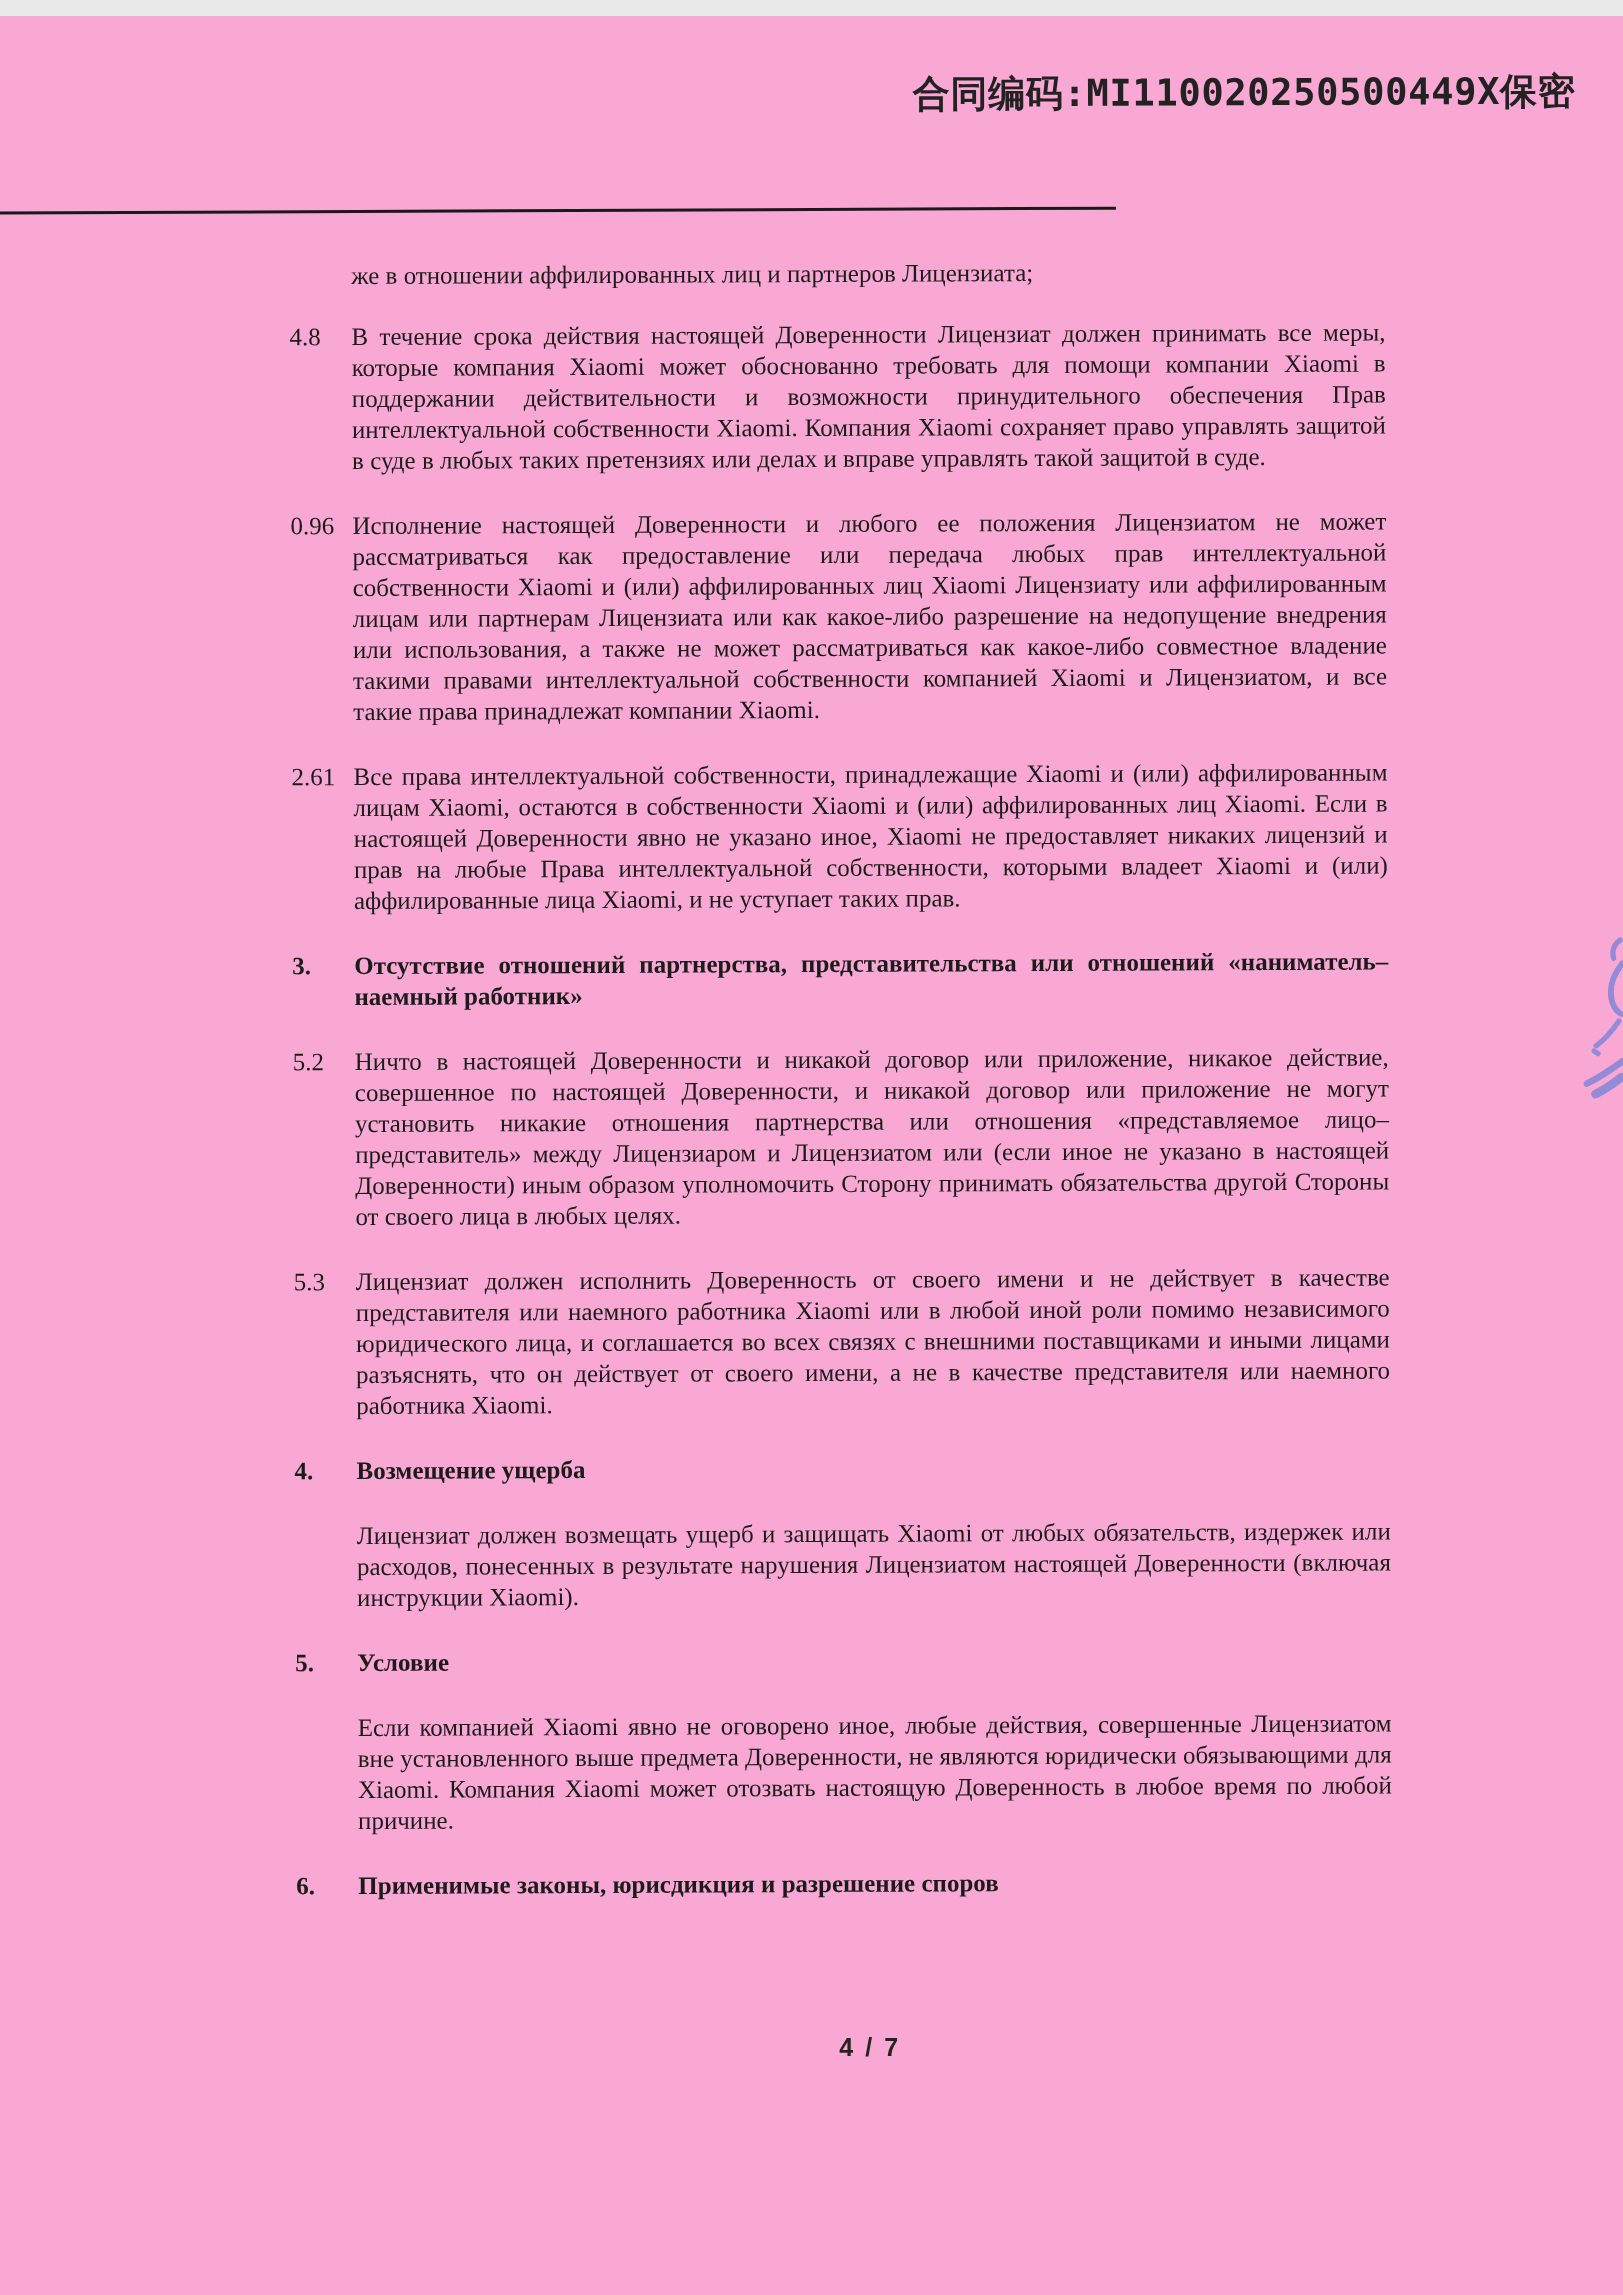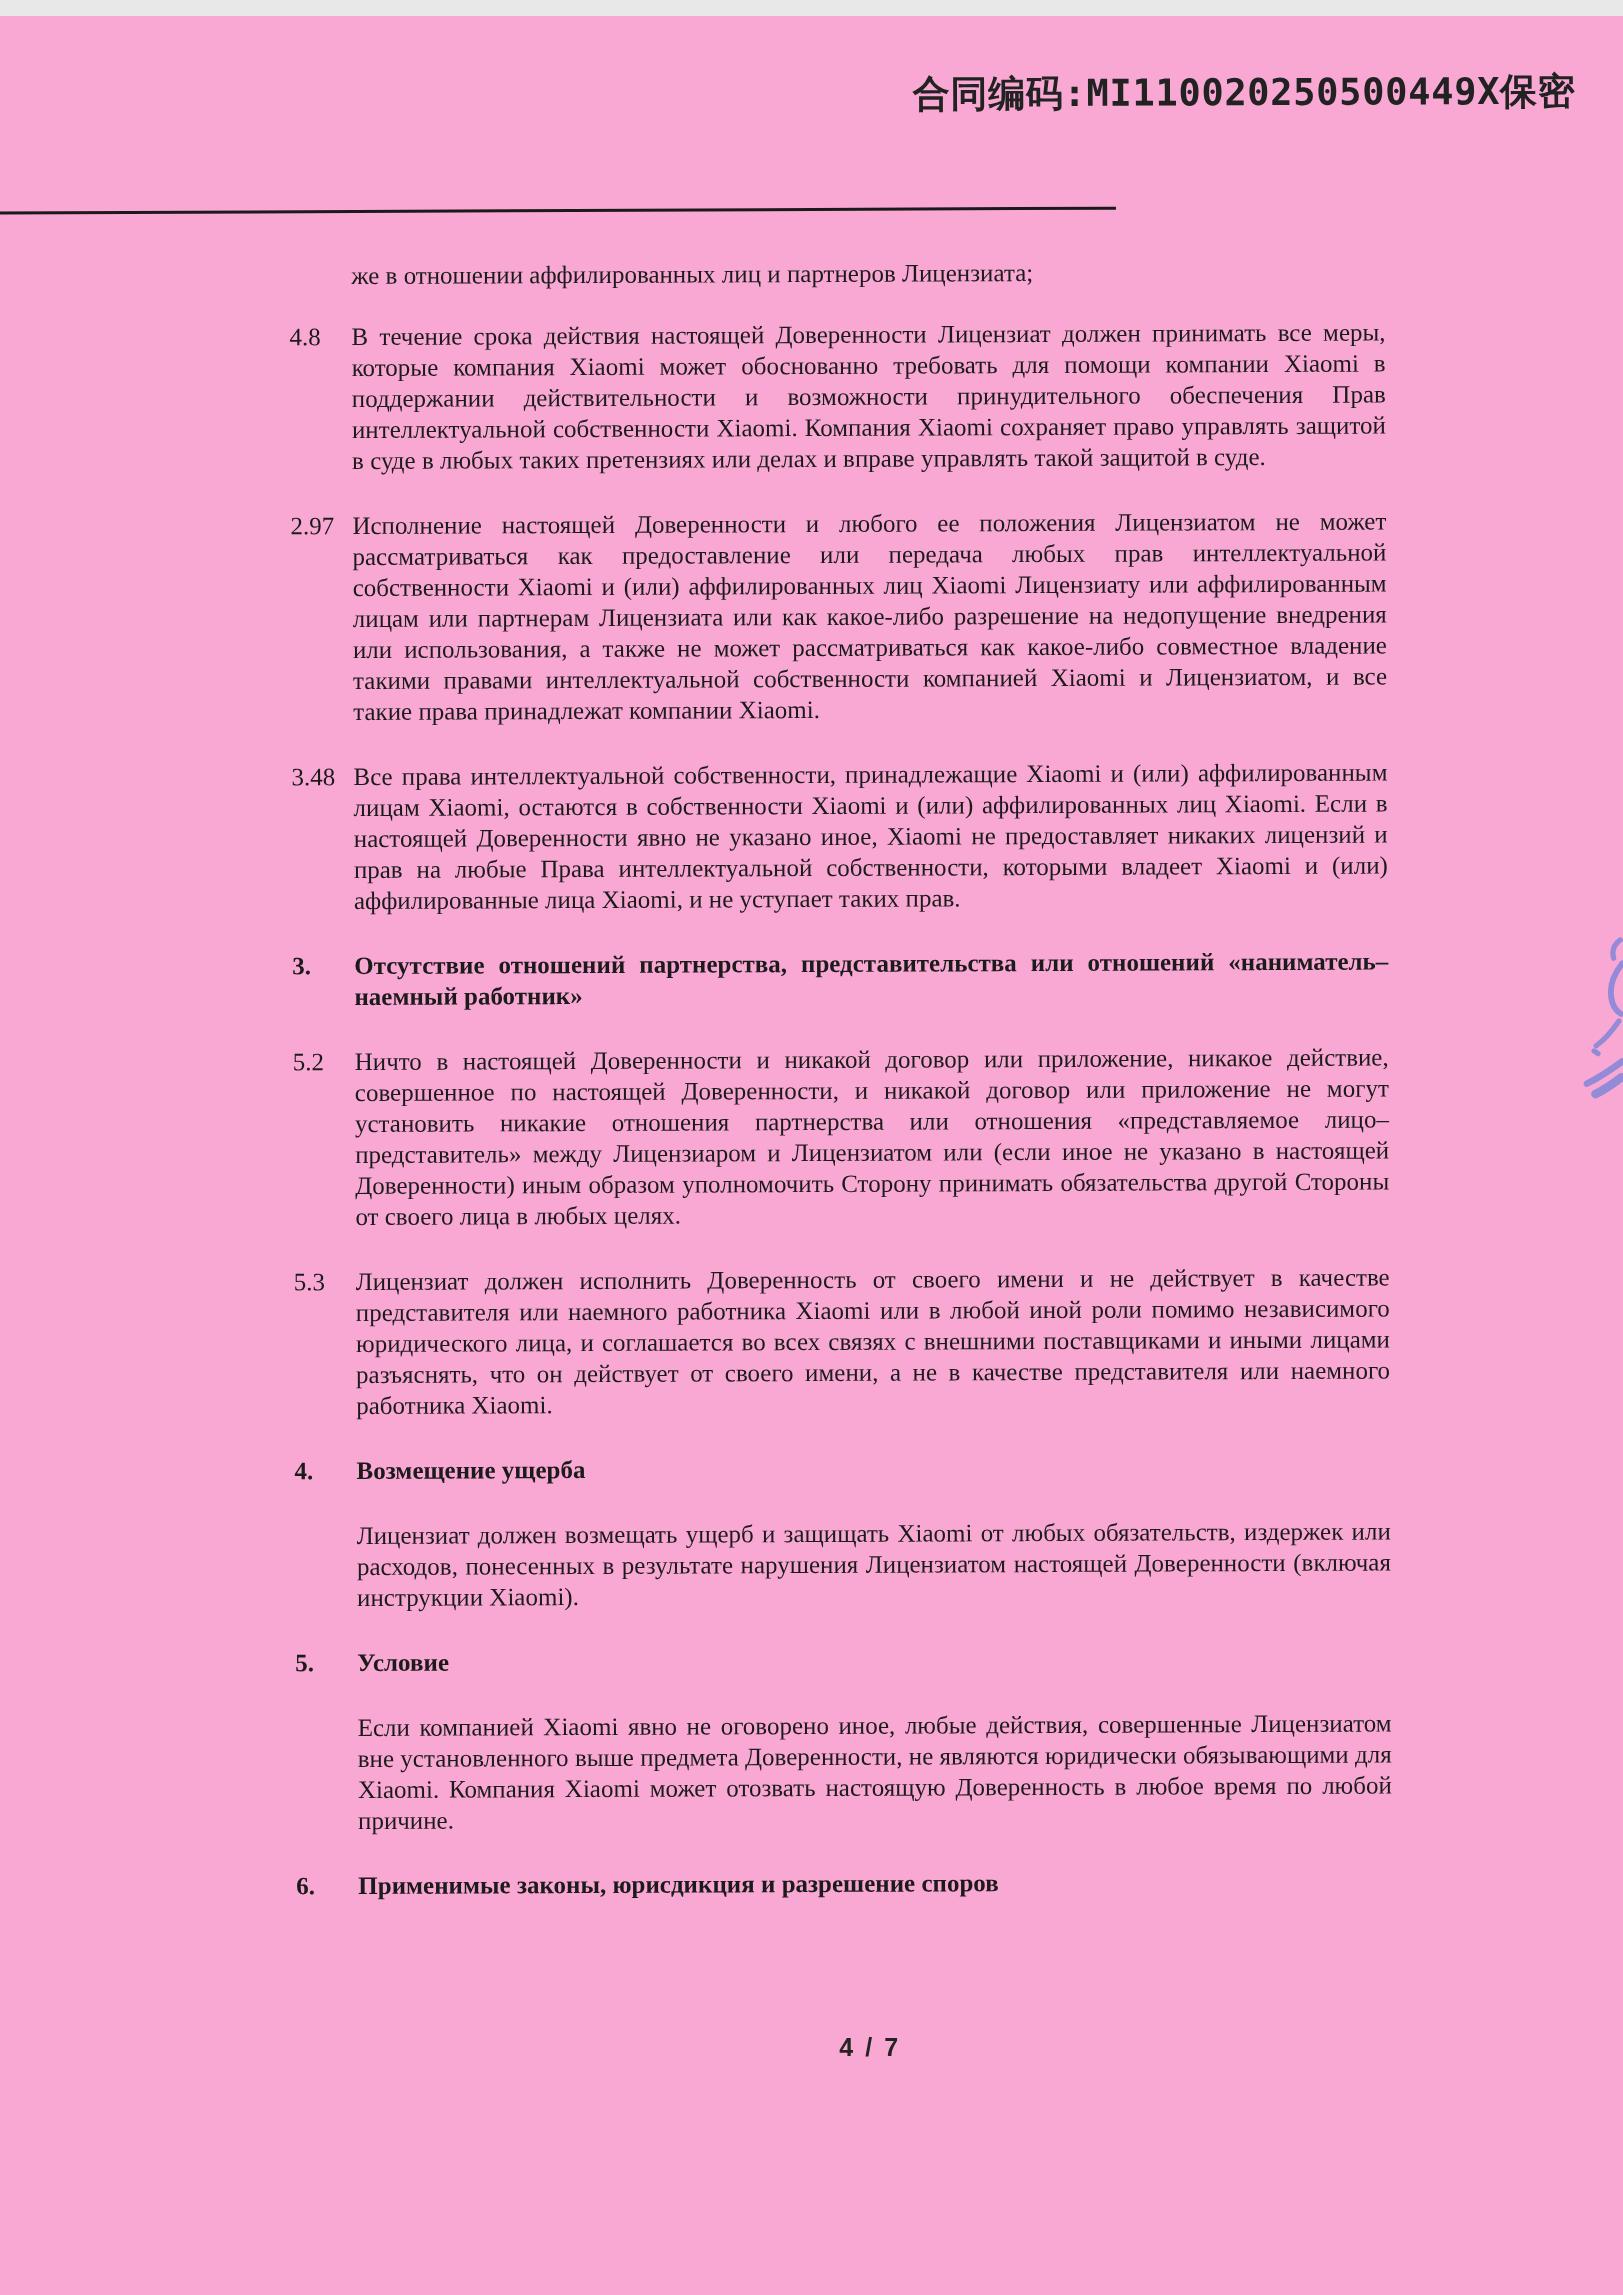--- a/index.html
+++ b/index.html
@@ -99,26 +99,26 @@
     <div class="content">
 
       <p class="cont-par">же в отношении аффилированных лиц и партнеров Лицензиата;</p>
 
       <div class="clause">
         <span class="num">4.8</span>
         <p class="txt">В течение срока действия настоящей Доверенности Лицензиат должен принимать все меры, которые компания Xiaomi может обоснованно требовать для помощи компании Xiaomi в поддержании действительности и возможности принудительного обеспечения Прав интеллектуальной собственности Xiaomi. Компания Xiaomi сохраняет право управлять защитой в суде в любых таких претензиях или делах и вправе управлять такой защитой в суде.</p>
       </div>
 
       <div class="clause">
-        <span class="num">2.97</span>
+        <span class="num">0.96</span>
         <p class="txt">Исполнение настоящей Доверенности и любого ее положения Лицензиатом не может рассматриваться как предоставление или передача любых прав интеллектуальной собственности Xiaomi и (или) аффилированных лиц Xiaomi Лицензиату или аффилированным лицам или партнерам Лицензиата или как какое-либо разрешение на недопущение внедрения или использования, а также не может рассматриваться как какое-либо совместное владение такими правами интеллектуальной собственности компанией Xiaomi и Лицензиатом, и все такие права принадлежат компании Xiaomi.</p>
       </div>
 
       <div class="clause">
-        <span class="num">3.48</span>
+        <span class="num">2.61</span>
         <p class="txt">Все права интеллектуальной собственности, принадлежащие Xiaomi и (или) аффилированным лицам Xiaomi, остаются в собственности Xiaomi и (или) аффилированных лиц Xiaomi. Если в настоящей Доверенности явно не указано иное, Xiaomi не предоставляет никаких лицензий и прав на любые Права интеллектуальной собственности, которыми владеет Xiaomi и (или) аффилированные лица Xiaomi, и не уступает таких прав.</p>
       </div>
 
       <div class="clause heading">
         <span class="num">3.</span>
         <p class="txt">Отсутствие отношений партнерства, представительства или отношений «наниматель–наемный работник»</p>
       </div>
 
       <div class="clause">
         <span class="num">5.2</span>

